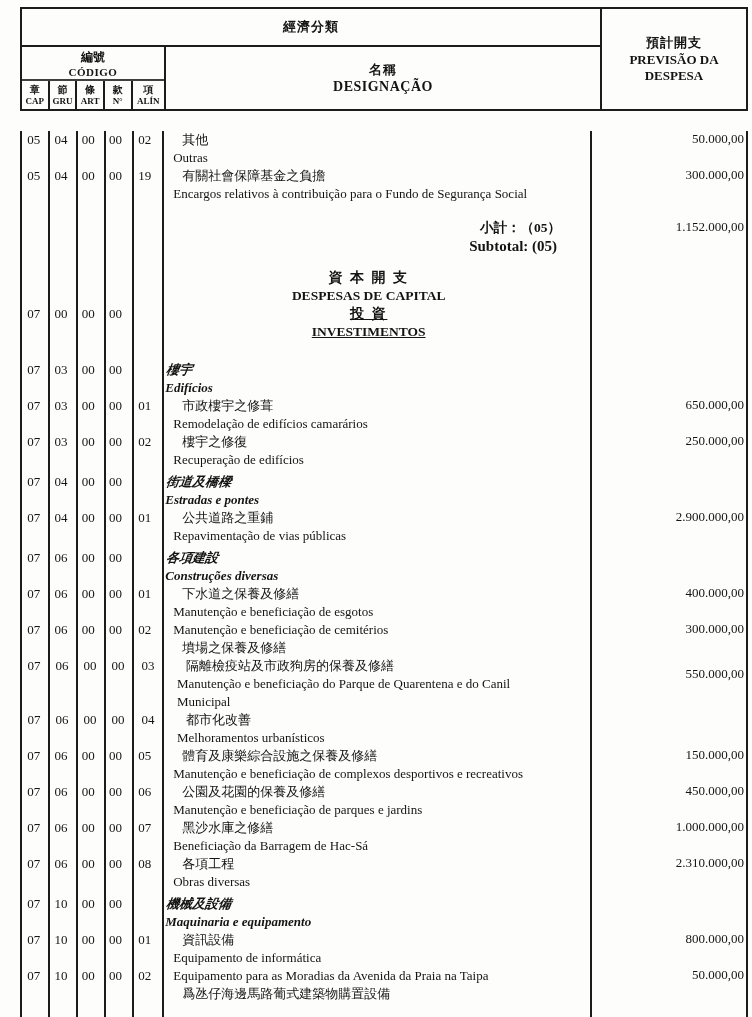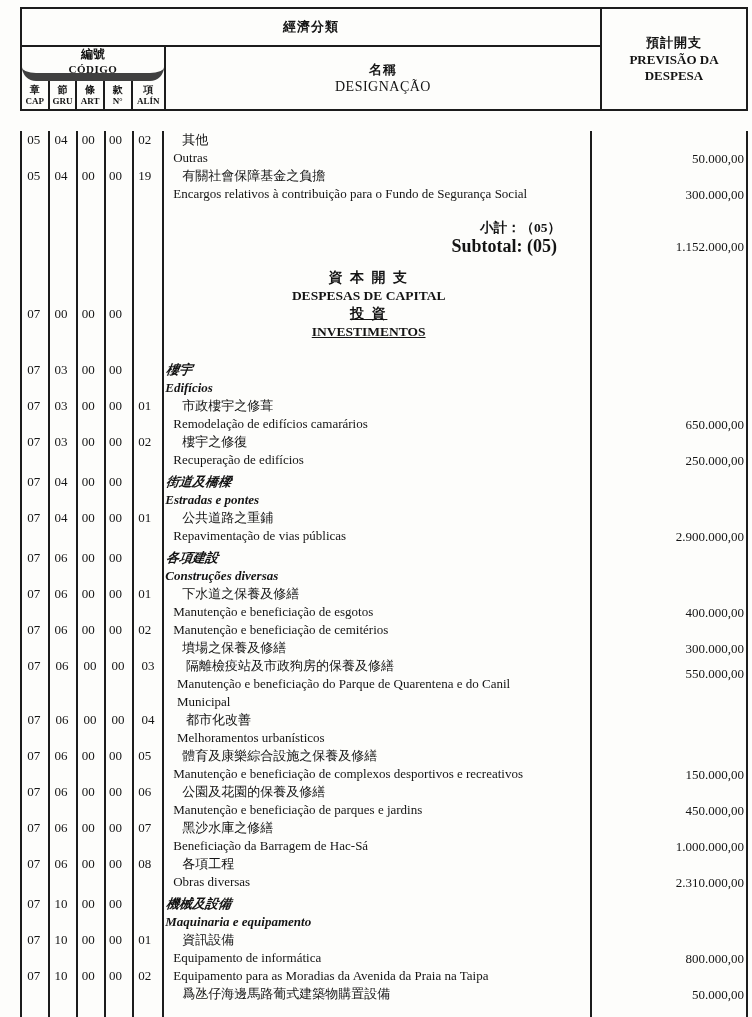--- a/index.html
+++ b/index.html
@@ -13,61 +13,61 @@
 
   
   .thead { display:flex; height:104px; border:2px solid #1c1c1c; }
   .thead-left { width:610px; display:flex; flex-direction:column; }
   .cell-classif { height:38px; border-bottom:2px solid #1c1c1c;
     display:flex; flex-direction:column; align-items:center; justify-content:center; }
   .cell-classif .zh { font-size:13px; font-weight:bold; letter-spacing:1px; }
   .cell-classif .pt { font-size:14px; font-weight:bold; letter-spacing:.5px; }
   .thead-left-bottom { flex:1; display:flex; }
   .code-block { width:144px; border-right:2px solid #1c1c1c; display:flex; flex-direction:column; }
-  .cell-codigo { height:34px; border-bottom:8px solid #404040;
-    display:flex; flex-direction:column; align-items:center; justify-content:center;border-radius:14px; }
+  .cell-codigo { height:34px; border-bottom:2px solid #404040;
+    display:flex; flex-direction:column; align-items:center; justify-content:center; }
   .cell-codigo .zh { font-size:12px; font-weight:bold; }
   .cell-codigo .pt { font-size:11px; font-weight:bold; letter-spacing:.5px; }
   .subcols { flex:1; display:flex; }
   .subcol { display:flex; flex-direction:column; align-items:center; justify-content:center; border-right:2px solid #1c1c1c; }
   .subcol:last-child { border-right:none; }
   .subcol .zh { font-size:10px; font-weight:bold; line-height:12px; }
   .subcol .pt { font-size:9px; font-weight:bold; line-height:11px; }
   .cell-desig { flex:1; display:flex; flex-direction:column; align-items:center; justify-content:center; }
   .cell-desig .zh { font-size:13px; font-weight:bold; letter-spacing:1px; }
-  .cell-desig .pt { font-size:14px; font-weight:normal; letter-spacing:.5px; }
+  .cell-desig .pt { font-size:14px; font-weight:bold; letter-spacing:.5px; }
   .cell-prev { width:154px; border-left:2px solid #1c1c1c;
     display:flex; flex-direction:column; align-items:center; justify-content:center; }
   .cell-prev .zh { font-size:13px; font-weight:bold; letter-spacing:1px; }
   .cell-prev .pt { font-size:13px; font-weight:bold; line-height:16px; }
 
   
   .tbody { position:relative; height:892px; }
   .vline { position:absolute; top:0; bottom:0; width:2px; background:#1c1c1c; }
 
   .row { display:flex; position:relative; }
   .ccell { width:28px; text-align:center; font-size:13px; line-height:18px; }
   .ccell.c5 { width:32px; }
   .dcell { width:428px; }
   .acell { width:156px; display:flex; justify-content:flex-end; }
   .acell .amt { font-size:13px; padding-right:4px; white-space:nowrap; }
-  .acell.a-center { align-items:flex-end;margin-left:19px; }
+  .acell.a-center { align-items:flex-start;margin-left:19px; }
   .acell.a-top { align-items:flex-start; }
   .acell.a-top .amt { margin-top:9px; }
 
   .ln { line-height:18px; font-size:13px; }
   .ln.zh-item { padding-left:22px; }
   .ln.pt-item { padding-left:13px; }
   .ln.zh-cat, .ln.pt-cat { padding-left:5px; font-weight:bold; font-style:italic; }
   .ln.zh-cat { transform:skewX(-8deg); transform-origin:left bottom; }
   .ln.zh-sec { text-align:center; font-weight:bold; font-size:14px; letter-spacing:2px; }
   .ln.pt-sec { text-align:center; font-weight:bold; font-size:13.5px; }
   .ln.underline { text-decoration:underline; }
   .ln.zh-sub { text-align:right; font-weight:bold; font-size:13.5px; padding-right:16px; }
-  .ln.pt-sub { text-align:right; font-weight:bold; font-size:18px; padding-right:20px; }
+  .ln.pt-sub { text-align:right; font-weight:bold; font-size:15px; padding-right:20px; }
 </style>
 </head>
 <body>
 
 <div class="page">
   <div class="table-wrap">
 
     <div class="thead">
       <div class="thead-left">
         <div class="cell-classif">

